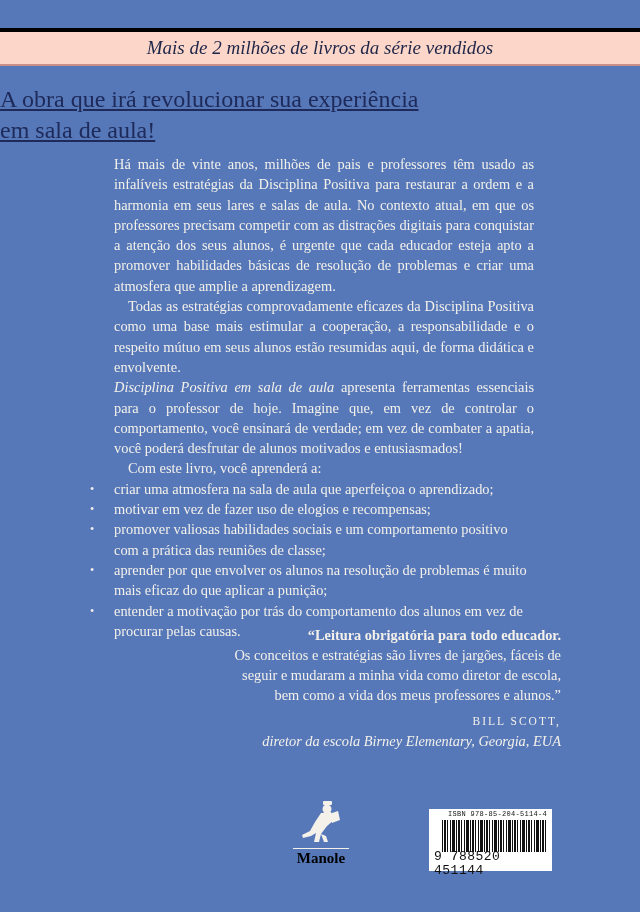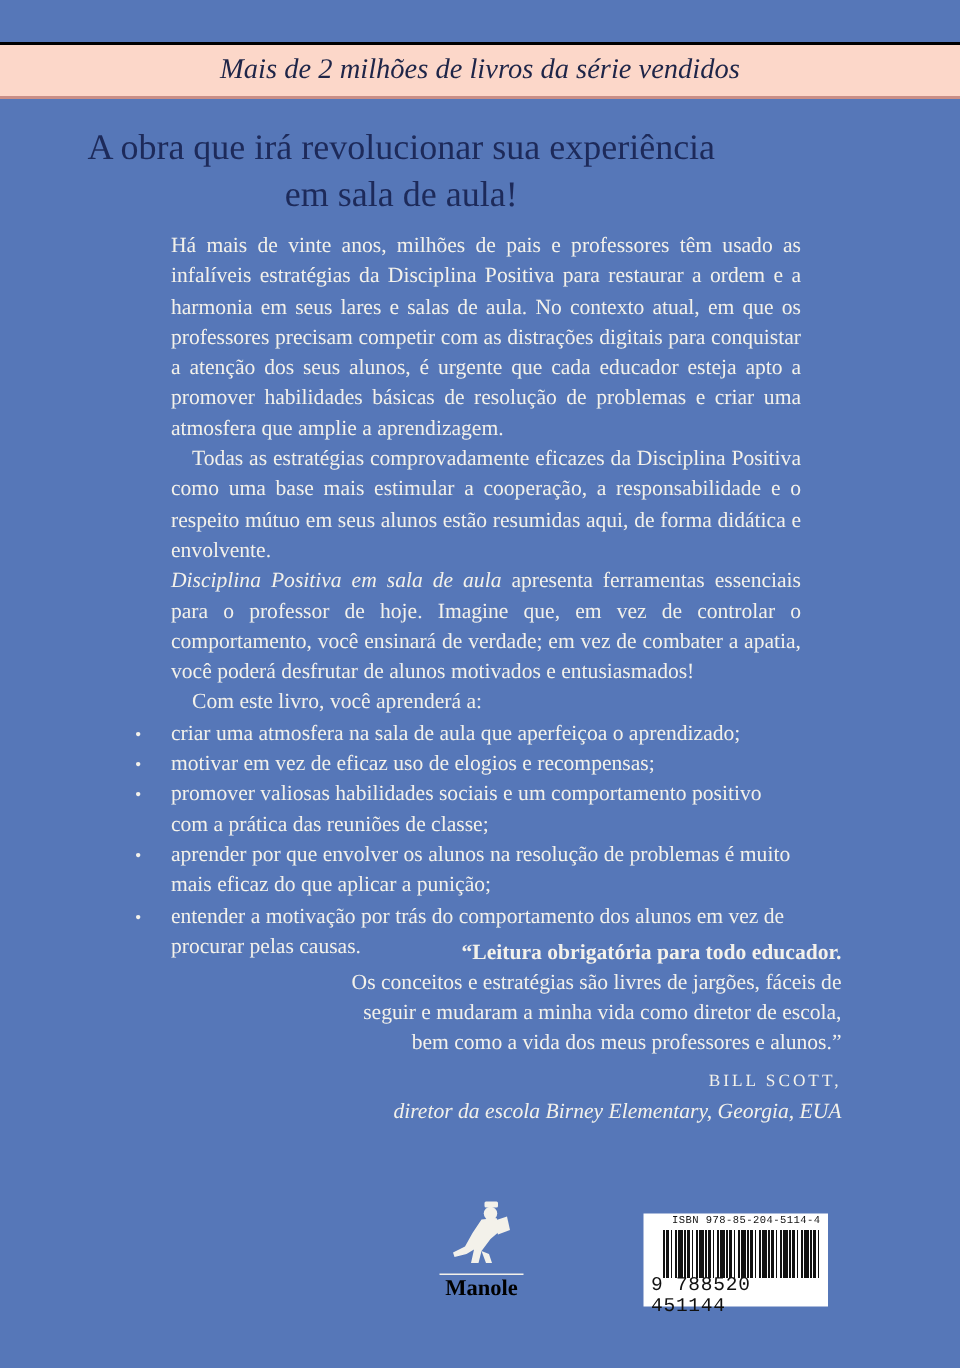--- a/index.html
+++ b/index.html
@@ -5,31 +5,31 @@
     html, body { margin: 0; padding: 0; }
     body {
       width: 640px; height: 912px; overflow: hidden;
       background: #5677b8;
       font-family: "Liberation Serif", "DejaVu Serif", serif;
       position: relative;
     }
     .banner {
       position: absolute; left: 0; top: 28px; width: 640px; height: 38px;
       background: #fcd7c9;
-      border-top: 2px solid #000000;
+      border-top: 4px solid #000000;
       border-bottom: 2px solid #c98e87;
       box-sizing: border-box;
       display: flex; align-items: center; justify-content: center;
     }
     .banner span {
       font-style: italic; font-size: 19px; color: #1e2548;
     }
     .headline {
-      position: absolute; left: 0; top: 84px; width: 535px; text-align: center;
-      color: #1d2a5a; font-size: 24px; line-height: 31px;
+      position: absolute; left: 0; top: 84px; width: 535px; 
+      color: #1d2a5a; font-size: 24px; line-height: 31px; text-decoration: underline;
     }
     .body-text {
       position: absolute; left: 114px; top: 154px; width: 420px;
       color: #f3f1ea; font-size: 14.4px; line-height: 20.3px;
       text-align: justify;
     }
     .body-text p { margin: 0; }
     .indent { text-indent: 14px; }
     .body-text i { font-style: italic; }
     ul.bullets { list-style: none; margin: 0; padding: 0; }
@@ -81,21 +81,21 @@
   <div>em sala de aula!</div>
 </div>
 
 <div class="body-text">
   <p>Há mais de vinte anos, milhões de pais e professores têm usado as infalíveis estratégias da Disciplina Positiva para restaurar a ordem e a harmonia em seus lares e salas de aula. No contexto atual, em que os professores precisam competir com as distrações digitais para conquistar a atenção dos seus alunos, é urgente que cada educador esteja apto a promover habilidades básicas de resolução de problemas e criar uma atmosfera que amplie a aprendizagem.</p>
   <p class="indent">Todas as estratégias comprovadamente eficazes da Disciplina Positiva como uma base mais estimular a cooperação, a responsabilidade e o respeito mútuo em seus alunos estão resumidas aqui, de forma didática e envolvente.</p>
   <p><i>Disciplina Positiva em sala de aula</i><span> apresenta ferramentas essenciais para o professor de hoje. Imagine que, em vez de controlar o comportamento, você ensinará de verdade; em vez de combater a apatia, você poderá desfrutar de alunos motivados e entusiasmados!</span></p>
   <p class="indent">Com este livro, você aprenderá a:</p>
   <ul class="bullets">
     <li>criar uma atmosfera na sala de aula que aperfeiçoa o aprendizado;</li>
-    <li>motivar em vez de eficaz uso de elogios e recompensas;</li>
+    <li>motivar em vez de fazer uso de elogios e recompensas;</li>
     <li>promover valiosas habilidades sociais e um comportamento positivo com a prática das reuniões de classe;</li>
     <li>aprender por que envolver os alunos na resolução de problemas é muito mais eficaz do que aplicar a punição;</li>
     <li>entender a motivação por trás do comportamento dos alunos em vez de procurar pelas causas.</li>
   </ul>
 </div>
 
 <div class="quote">
   <div class="lead">“Leitura obrigatória para todo educador.</div>
   <div>Os conceitos e estratégias são livres de jargões, fáceis de</div>
   <div>seguir e mudaram a minha vida como diretor de escola,</div>

